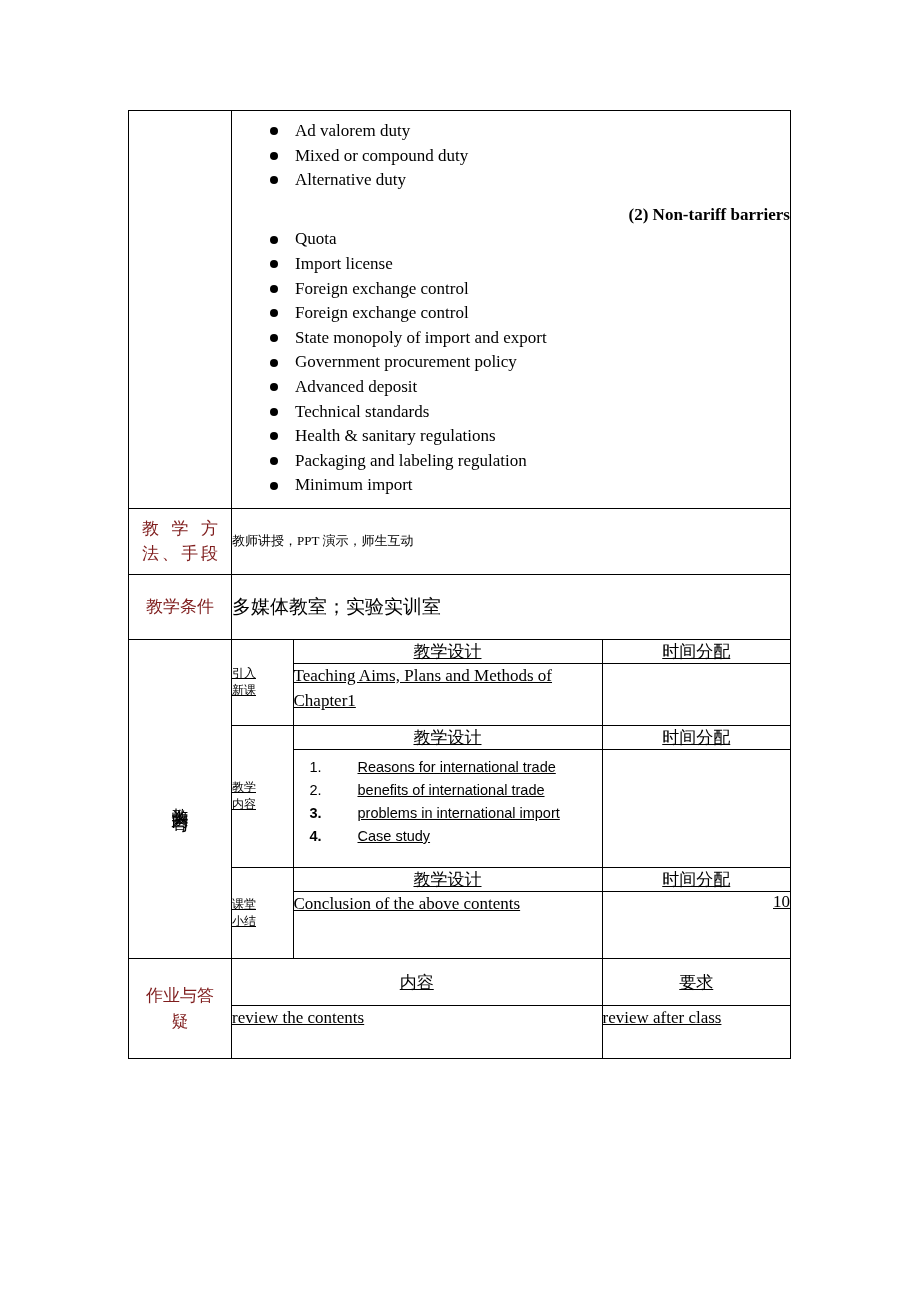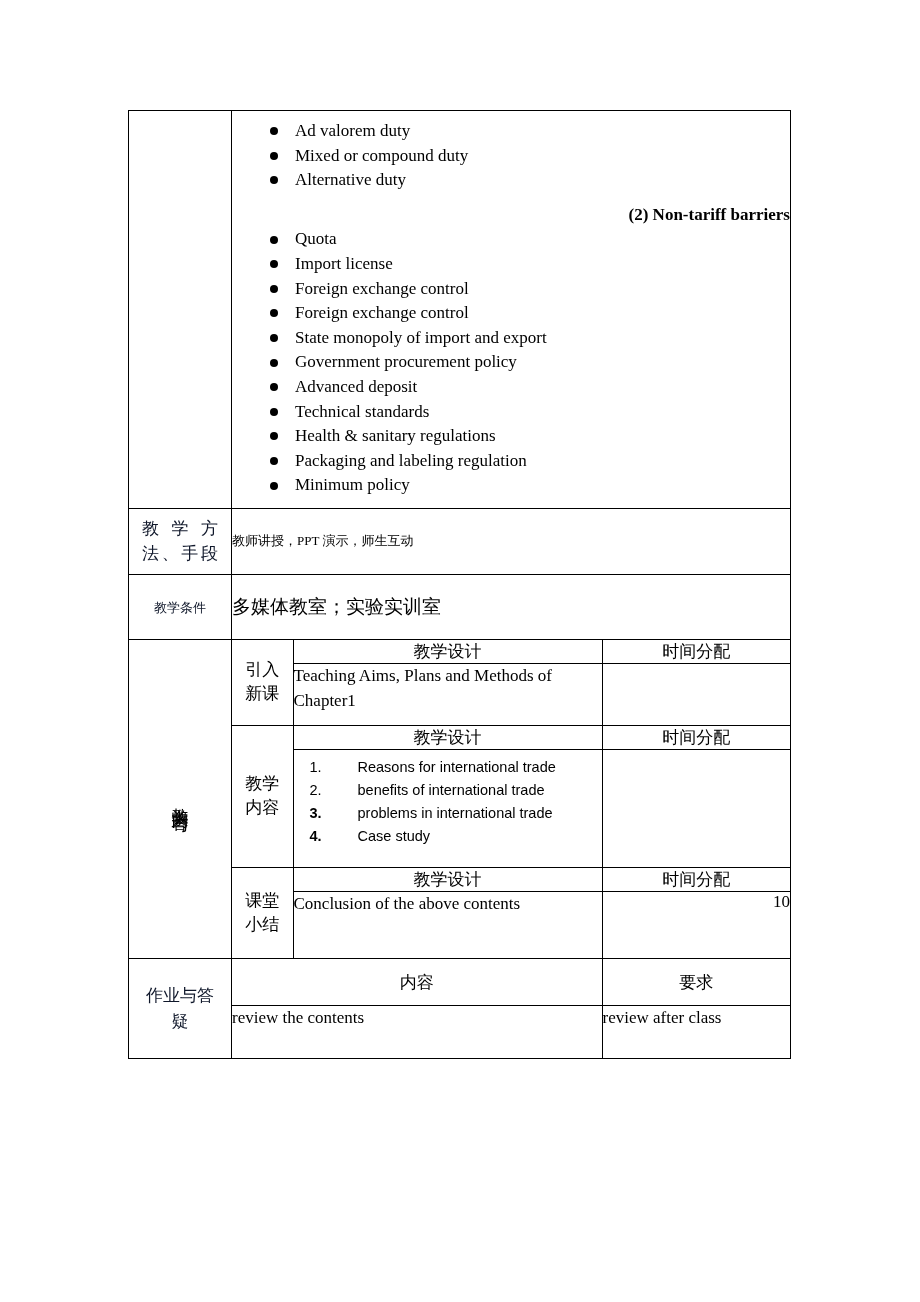--- a/index.html
+++ b/index.html
@@ -36,33 +36,33 @@
     padding: 0;
     vertical-align: top;
   }
 
   
   .cell-label {
     vertical-align: middle !important;
     text-align: center;
     font-size: 17px;
     line-height: 1.5;
-    color: #0f172a;
+    color: #7f1d1d;
   }
   .label-justify {
     display: block;
     width: 76px;
     margin: 0 auto;
     text-align: justify;
     text-align-last: justify;
     font-size: 17px;
     line-height: 1.52;
   }
   .label-plain {
-    font-size: 13px;
+    font-size: 17px;
     line-height: 1.5;
     text-align: center;
   }
 
   .bullet-list {
     list-style: none;
     margin: 0;
     padding: 8px 0 10px 0;
   }
   .bullet-list li {
@@ -114,30 +114,30 @@
   
   table.inner {
     width: 100%;
     border-collapse: collapse;
     table-layout: fixed;
   }
   table.inner td {
     border: 1px solid #000000;
     padding: 0;
     vertical-align: top;
+    text-decoration: underline;
   }
   table.inner td.noleft { border-left: none; }
   table.inner td.notop { border-top: none; }
   table.inner td.nobottom { border-bottom: none; }
   table.inner td.noright { border-right: none; }
 
   .sub-label {
     vertical-align: middle !important;
-    text-align: center;
-    font-size: 17px;
+    font-size: 12px;
     line-height: 1.45;
   }
   .hdr-center {
     text-align: center;
     font-size: 17px;
     padding: 5px 0 6px 0;
     vertical-align: middle !important;
   }
   .text-cell {
     font-size: 17px;
@@ -197,21 +197,21 @@
           <li><span class="dot"></span><span>Quota</span></li>
           <li><span class="dot"></span><span>Import license</span></li>
           <li><span class="dot"></span><span>Foreign exchange control</span></li>
           <li><span class="dot"></span><span>Foreign exchange control</span></li>
           <li><span class="dot"></span><span>State monopoly of import and export</span></li>
           <li><span class="dot"></span><span>Government procurement policy</span></li>
           <li><span class="dot"></span><span>Advanced deposit</span></li>
           <li><span class="dot"></span><span>Technical standards</span></li>
           <li><span class="dot"></span><span>Health &amp; sanitary regulations</span></li>
           <li><span class="dot"></span><span>Packaging and labeling regulation</span></li>
-          <li><span class="dot"></span><span>Minimum policy</span></li>
+          <li><span class="dot"></span><span>Minimum import</span></li>
         </ul>
       </td>
     </tr>
 
     <tr style="height:66px">
       <td class="cell-label">
         <span class="label-justify">教 学 方</span>
         <span class="label-justify">法、手段</span>
       </td>
       <td class="mid-cn">教师讲授，PPT 演示，师生互动</td>
@@ -256,21 +256,21 @@
               <div>内容</div>
             </td>
             <td class="hdr-center">教学设计</td>
             <td class="hdr-center noright">时间分配</td>
           </tr>
           <tr style="height:118px">
             <td>
               <ul class="num-list">
                 <li><span class="num">1.</span><span>Reasons for international trade</span></li>
                 <li><span class="num">2.</span><span>benefits of international trade</span></li>
-                <li class="bold-num"><span class="num">3.</span><span>problems in international trade</span></li>
+                <li class="bold-num"><span class="num">3.</span><span>problems in international import</span></li>
                 <li class="bold-num"><span class="num">4.</span><span>Case study</span></li>
               </ul>
             </td>
             <td class="time-cell noright"></td>
           </tr>
 
           <tr>
             <td class="sub-label noleft nobottom" rowspan="2">
               <div>课堂</div>
               <div>小结</div>

